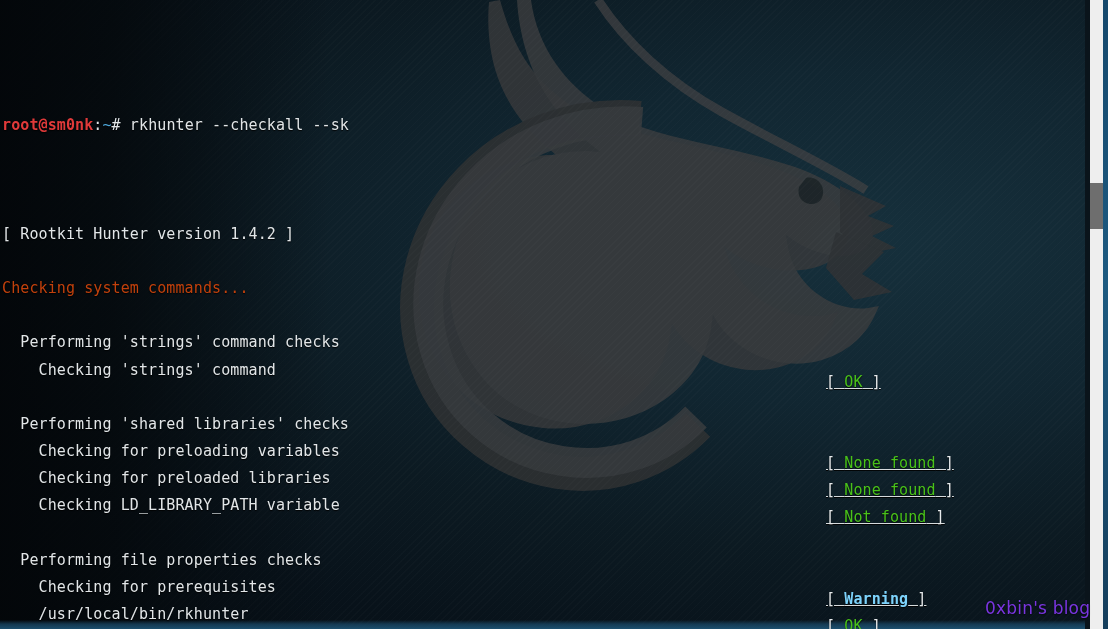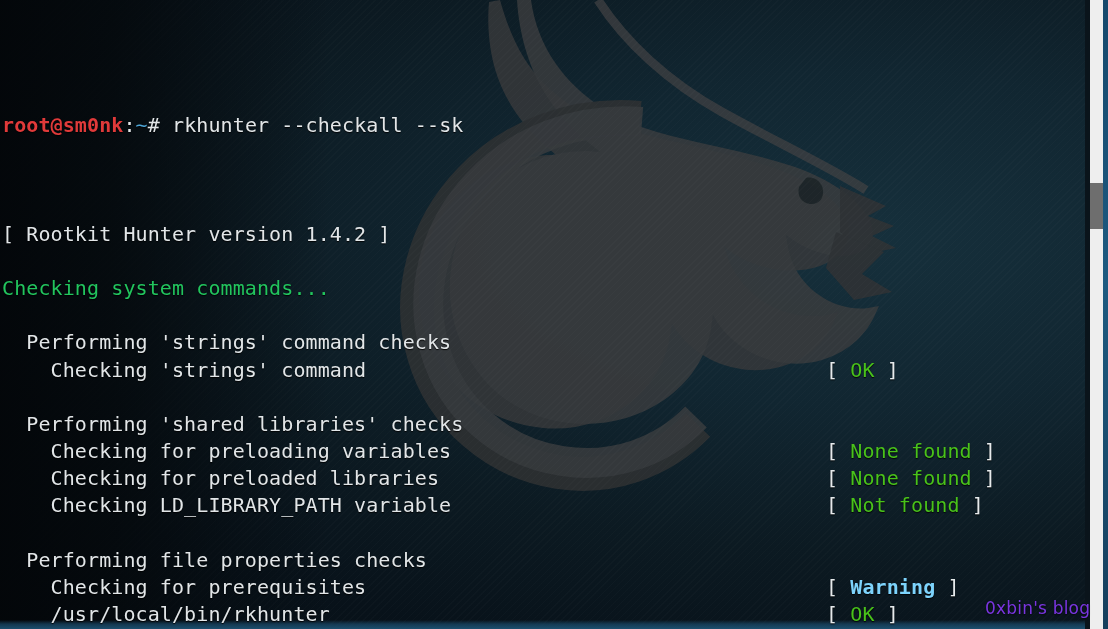--- a/index.html
+++ b/index.html
@@ -44,35 +44,35 @@
     position:absolute; left:0; top:0;
     width:1108px; height:629px;
     opacity:0.90;
   }
 
   
   .screen {
     position:absolute; left:0; top:0;
     width:1085px; height:629px;
     padding:3px 0 0 0;
-    font-size:20px;
+    font-size:15px;
     line-height:27.2px;
     letter-spacing:0.1px;
     white-space:pre;
     color:#d6dbdd;
     text-shadow:0 1px 1px rgba(0,0,0,0.85);
   }
   .row { position:relative; height:27.2px; }
   .txt { position:absolute; left:2px; top:0; }
-  .stat { position:absolute; left:826px; top:0; }
+  .stat { position:absolute; left:826px; top:12px;text-decoration:underline; }
 
   .c-red   { color:#e03a3a; font-weight:bold; }
   .c-white { color:#e2e6e8; }
   .c-cyan  { color:#4da6d8; }
-  .c-magenta { color:#22c55e; }
+  .c-magenta { color:#c2410c; }
   .c-green { color:#49c21a; }
   .c-warn  { color:#7dd3fc; font-weight:bold; }
   .c-brack { color:#e6eaec; }
 
   
   .scrollbar {
     position:absolute; right:0; top:0;
     width:23px; height:629px;
   }
   .sb-track {

